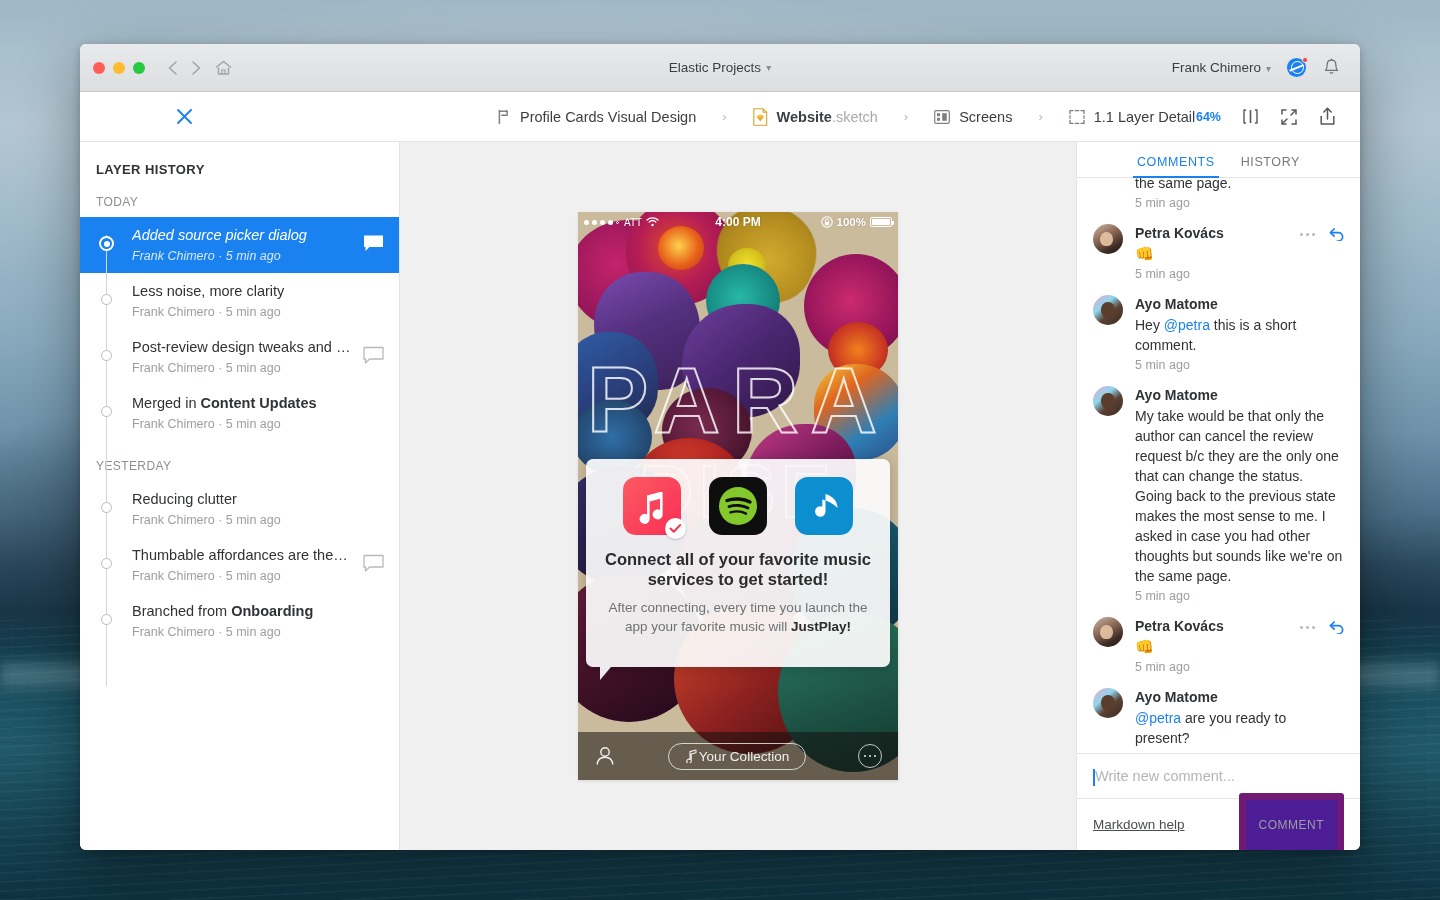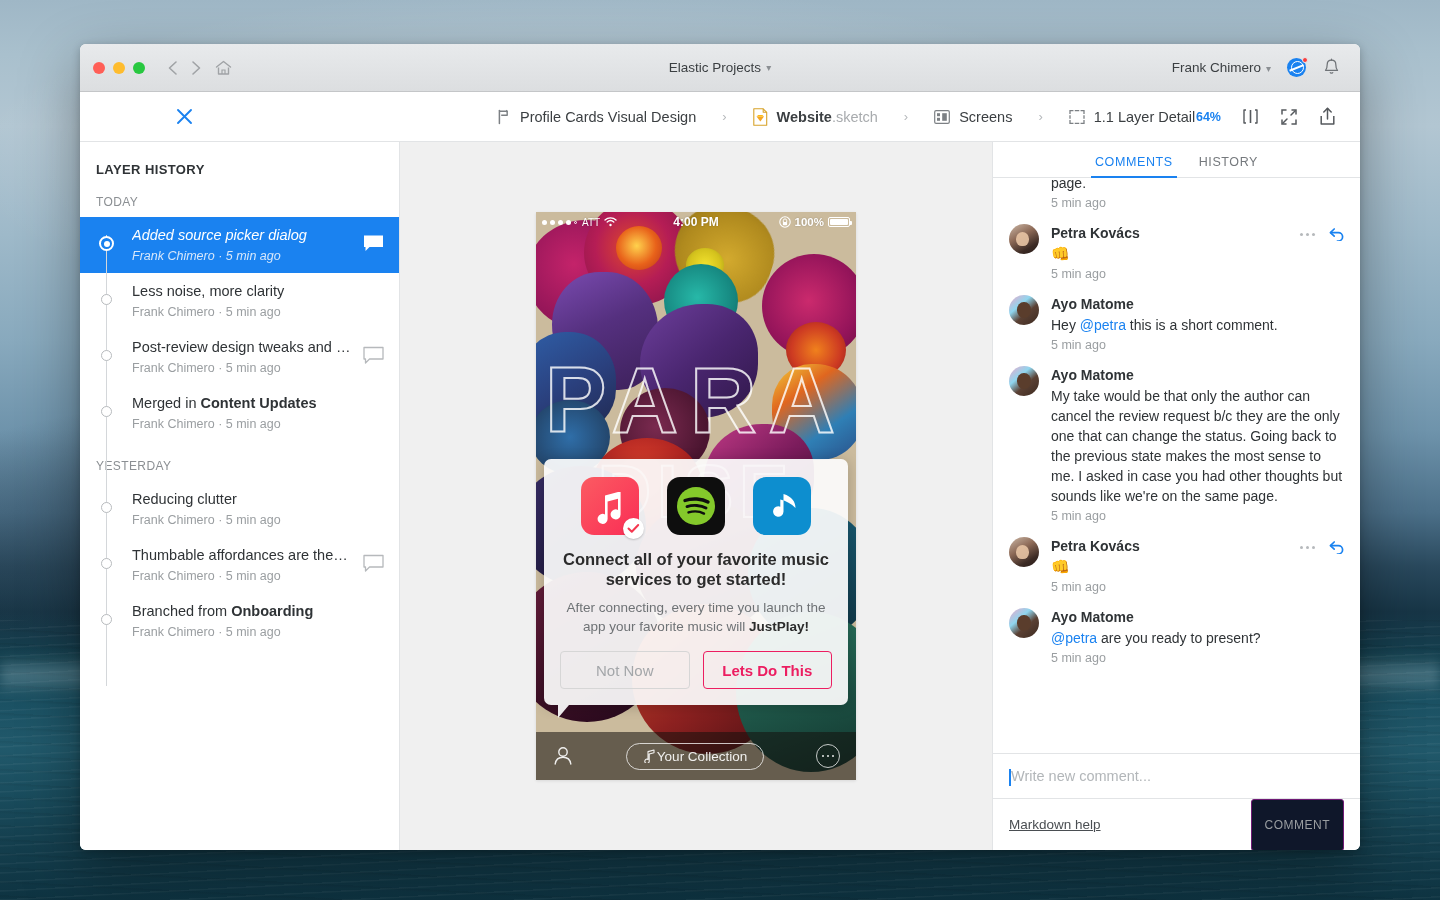--- a/index.html
+++ b/index.html
@@ -250,21 +250,21 @@
     color: rgba(255,255,255,0.9);
   }
   .dots-circle {
     width: 24px; height: 24px; border-radius: 50%; border: 1px solid rgba(255,255,255,0.75);
     display: flex; align-items: center; justify-content: center; gap: 2.5px;
   }
   .dots-circle i { width: 2.5px; height: 2.5px; border-radius: 50%; background: rgba(255,255,255,0.9); display: block; }
 
   
   .comments {
-    width: 368px; flex: none; border-left: 1px solid #e2e4e6; background: #fff;
+    width: 284px; flex: none; border-left: 1px solid #e2e4e6; background: #fff;
     display: flex; flex-direction: column; min-height: 0;
   }
   .cmt-tabs {
     height: 36px; flex: none; display: flex; align-items: flex-end; justify-content: center;
     gap: 26px; border-bottom: 1px solid #e2e4e6; background: #fff;
   }
   .cmt-tab {
     font-size: 12.5px; letter-spacing: 0.6px; color: #75797d; padding-bottom: 8px;
     position: relative;
   }
@@ -307,22 +307,22 @@
   }
   .caret {
     position: absolute; left: 0; top: 1px; width: 2px; height: 17px; background: #1a82f0;
   }
   .cmt-foot {
     flex: none; border-top: 1px solid #e2e4e6; height: 52px; display: flex;
     align-items: center; padding: 0 16px;
   }
   .md-help { font-size: 13.5px; color: #4a4e52; text-decoration: underline; text-align: center; }
   .cmt-btn {
-    margin-left: auto; border: 1px solid #701a75; border-radius: 3px; padding: 18px 13px;
-    font-size: 12px; letter-spacing: 0.5px; color: #9a9ea1; background: #0f172a;
+    margin-left: auto; border: 7px solid #701a75; border-radius: 3px; padding: 18px 13px;
+    font-size: 12px; letter-spacing: 0.5px; color: #9a9ea1; background: #4c1d95;
   }
   svg { display: block; }
 </style>
 </head>
 <body>
 
 <div class="ocean-tex"></div>
 <div class="foam"></div>
 
 <div class="window">
@@ -655,24 +655,20 @@
                   </svg>
               </div>
               <div class="svc rdio">
                 <svg width="40" height="40" viewBox="0 0 40 40">
                     <path d="M21.5 8 V25.5 a5.2 5.2 0 1 1 -3.2 -4.8 V13.5 C24 15 29.5 17.5 33.5 22 C33.5 16 30 10.5 21.5 8 Z" fill="#fff"></path>
                   </svg>
               </div>
             </div>
             <div class="dlg-head">Connect all of your favorite music services to get started!</div>
             <div class="dlg-sub"><span>After connecting, every time you launch the app your favorite music will </span><b>JustPlay!</b></div>
-            <div class="dlg-btns">
-              <div class="btn secondary">Not Now</div>
-              <div class="btn primary">Lets Do This</div>
-            </div>
           </div>
           <div class="dlg-tail"></div>
         </div>
 
         <div class="tabbar">
           <span>
             <svg width="22" height="22" viewBox="0 0 22 22">
                 <circle cx="11" cy="7" r="4.2" fill="none" stroke="rgba(255,255,255,0.9)" stroke-width="1.4"></circle>
                 <path d="M3.2 19 C3.8 14.4 7 12.2 11 12.2 C15 12.2 18.2 14.4 18.8 19" fill="none" stroke="rgba(255,255,255,0.9)" stroke-width="1.4" stroke-linecap="round"></path>
               </svg>

